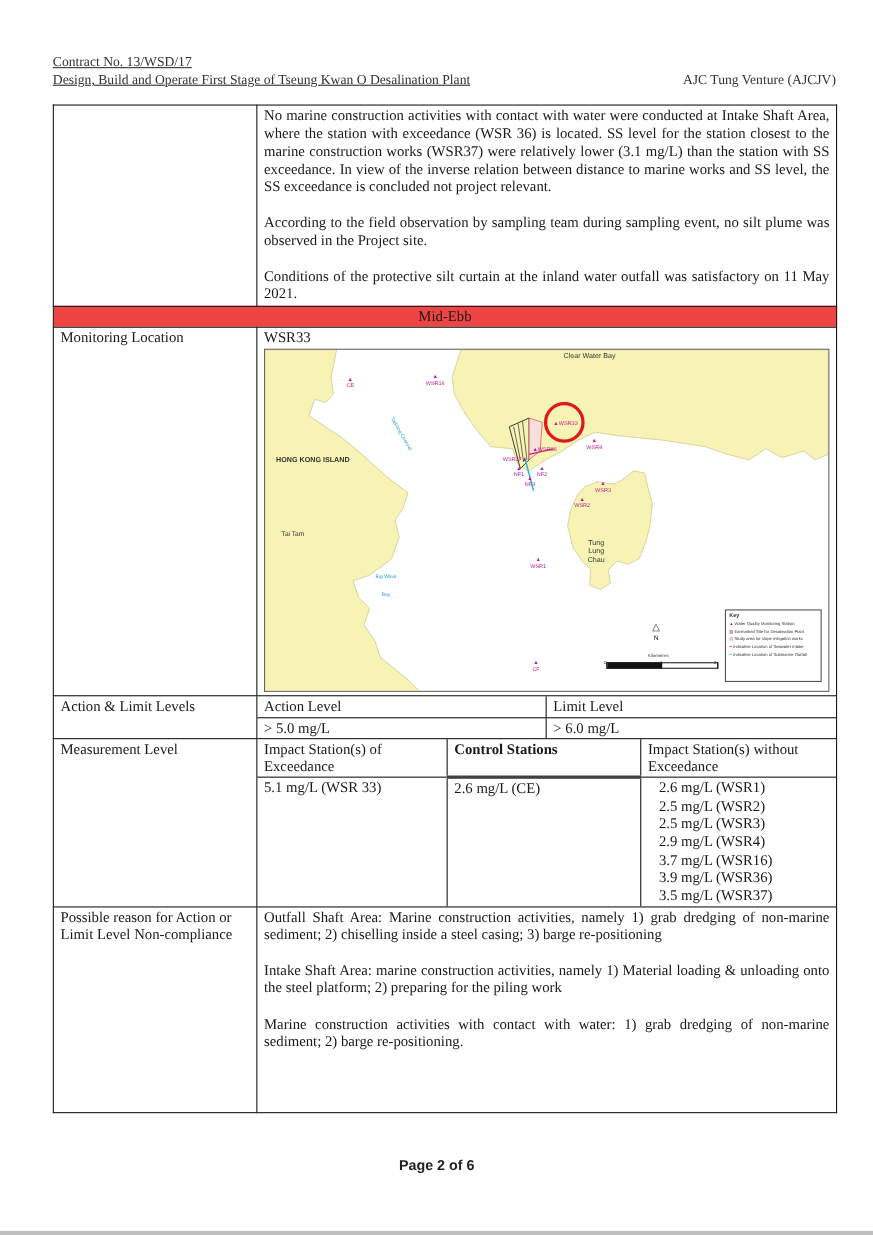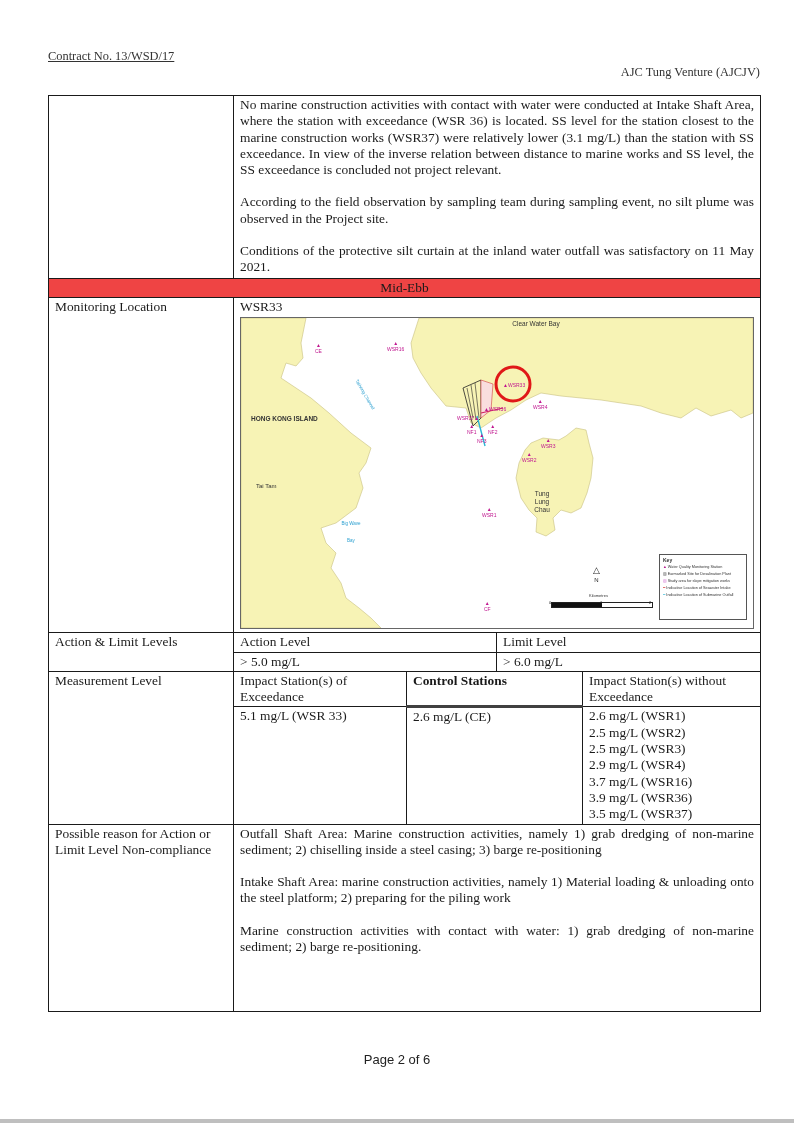--- a/index.html
+++ b/index.html
@@ -8,28 +8,29 @@
   .hdr .right { position:absolute; right:0; top:16px; }
   table.main { position:absolute; left:48px; top:95px; width:713px; border-collapse:collapse; font-size:13.4px; line-height:16.3px; }
   table.main td { border:1px solid #1a1a1a; vertical-align:top; padding:1px 6px 1px 6px; }
   table.main td.lab { width:174px; }
   .para { margin:0; text-align:justify; }
   .gap { height:16px; }
   .band td { background:#ef4444; text-align:center; padding:0; }
   .inner { width:100%; border-collapse:collapse; }
   .map { position:relative; width:512px; height:310px; border:1px solid #666; margin:2px 0 2px 0; background:#fff; overflow:hidden; }
   .map svg { position:absolute; left:0; top:0; }
-  .footer { position:absolute; top:1052px; left:0; width:794px; text-align:center; font-family:"Liberation Sans", sans-serif; font-size:13px; color:#222; }
+  .footer { position:absolute; top:1052px; left:0; width:794px; text-align:center; font-family:"Liberation Sans", sans-serif; font-size:13px; color:#222;font-weight:bold; }
   .bottomline { position:absolute; left:0; top:1119px; width:794px; height:4px; background:#bfbfbf; }
 </style>
 </head>
 <body>
 
 <div class="hdr">
   <div>Contract No. 13/WSD/17</div>
+  <div>Design, Build and Operate First Stage of Tseung Kwan O Desalination Plant</div>
   <div class="right">AJC Tung Venture (AJCJV)</div>
 </div>
 
 <table class="main">
   <tbody>
       <tr>
     <td class="lab"></td>
     <td style="padding-bottom:2px;">
       <p class="para">No marine construction activities with contact with water were conducted at Intake Shaft Area, where the station with exceedance (WSR 36) is located. SS level for the station closest to the marine construction works (WSR37) were relatively lower (3.1 mg/L) than the station with SS exceedance. In view of the inverse relation between distance to marine works and SS level, the SS exceedance is concluded not project relevant.</p>
       <div class="gap"></div>
@@ -131,21 +132,21 @@
           <td style="border:none;border-right:1px solid #1a1a1a;border-bottom:3px solid #404040;width:163px;padding:1px 6px;font-weight:bold;">Control Stations</td>
           <td style="border:none;border-bottom:1px solid #1a1a1a;padding:1px 6px;">Impact Station(s) without Exceedance</td>
         </tr>
         <tr>
           <td style="border:none;border-right:1px solid #1a1a1a;padding:1px 6px;vertical-align:top;">
             <div>5.1 mg/L (WSR 33)</div>
           </td>
           <td style="border:none;border-right:1px solid #1a1a1a;padding:1px 6px;vertical-align:top;">
             <div>2.6 mg/L (CE)</div>
           </td>
-          <td style="border:none;padding:1px 6px;vertical-align:top;">
+          <td style="border:none;padding:1px 16px;vertical-align:top;">
             <div>2.6 mg/L (WSR1)</div>
             <div>2.5 mg/L (WSR2)</div>
             <div>2.5 mg/L (WSR3)</div>
             <div>2.9 mg/L (WSR4)</div>
             <div>3.7 mg/L (WSR16)</div>
             <div>3.9 mg/L (WSR36)</div>
             <div>3.5 mg/L (WSR37)</div>
           </td>
         </tr>
       </tbody>

